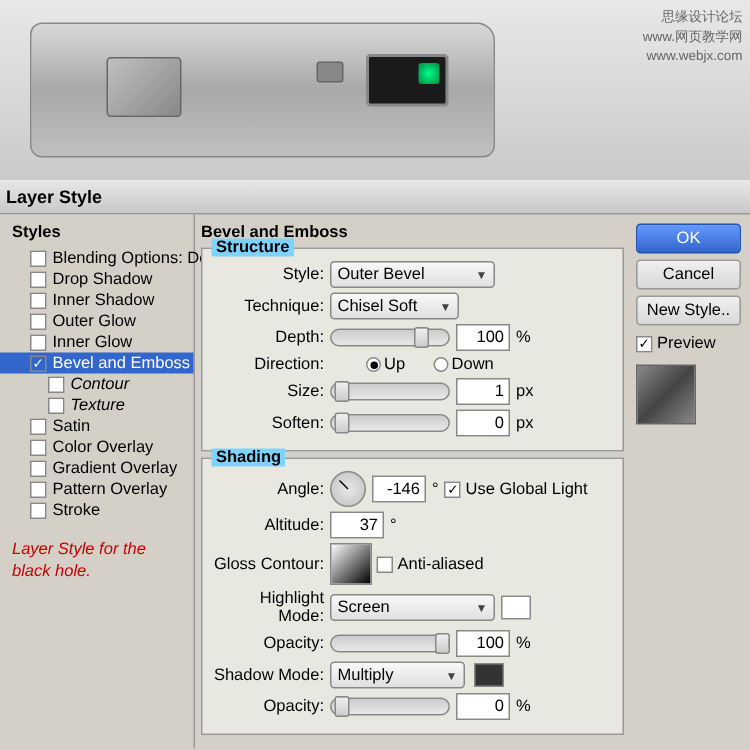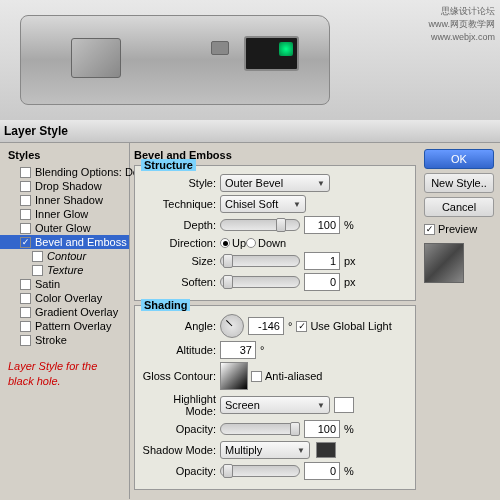--- a/index.html
+++ b/index.html
@@ -295,21 +295,22 @@
       padding: 0 3px;
       color: #000;
     }
     .unit {
       font-size: 11px;
       color: #000;
     }
     .radio-group {
       display: flex;
       align-items: center;
-      gap: 0;
+      gap: 19px;
+      margin-left: 24px;
     }
     .radio-item {
       display: flex;
       align-items: center;
       gap: 2px;
       font-size: 11px;
     }
     .radio-btn {
       width: 10px;
       height: 10px;
@@ -413,25 +414,25 @@
       <div class="style-item">
         <span class="style-checkbox"></span>
         <span>Drop Shadow</span>
       </div>
       <div class="style-item">
         <span class="style-checkbox"></span>
         <span>Inner Shadow</span>
       </div>
       <div class="style-item">
         <span class="style-checkbox"></span>
+        <span>Outer Glow</span>
+      </div>
+      <div class="style-item">
+        <span class="style-checkbox"></span>
         <span>Inner Glow</span>
-      </div>
-      <div class="style-item">
-        <span class="style-checkbox"></span>
-        <span>Outer Glow</span>
       </div>
       <div class="style-item active">
         <span class="style-checkbox blue-checked"></span>
         <span>Bevel and Emboss</span>
       </div>
       <div class="style-item sub">
         <span class="style-checkbox"></span>
         <span>Contour</span>
       </div>
       <div class="style-item sub">
@@ -594,22 +595,22 @@
               <input class="num-input" type="text" value="0" style="">
               <span class="unit">%</span>
             </div>
           </div>
         </div>
       </div>
     </div>
 
     <div class="action-buttons">
       <div class="action-btn default">OK</div>
+      <div class="action-btn">Cancel</div>
       <div class="action-btn">New Style..</div>
-      <div class="action-btn">Cancel</div>
       <div class="preview-check">
         <div class="cb checked"></div>
         <span>Preview</span>
       </div>
       <div class="preview-swatch"></div>
     </div>
   </div>
 </div>
 
 </body></html>

